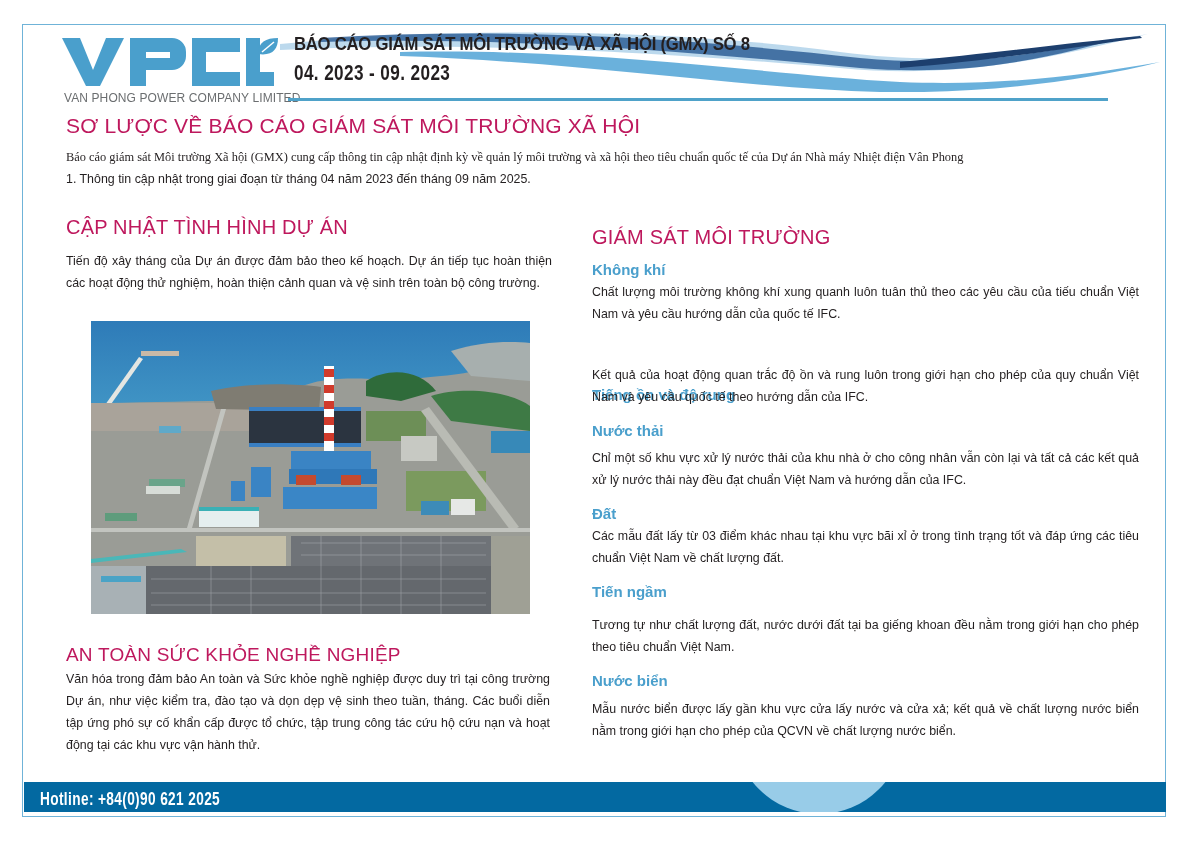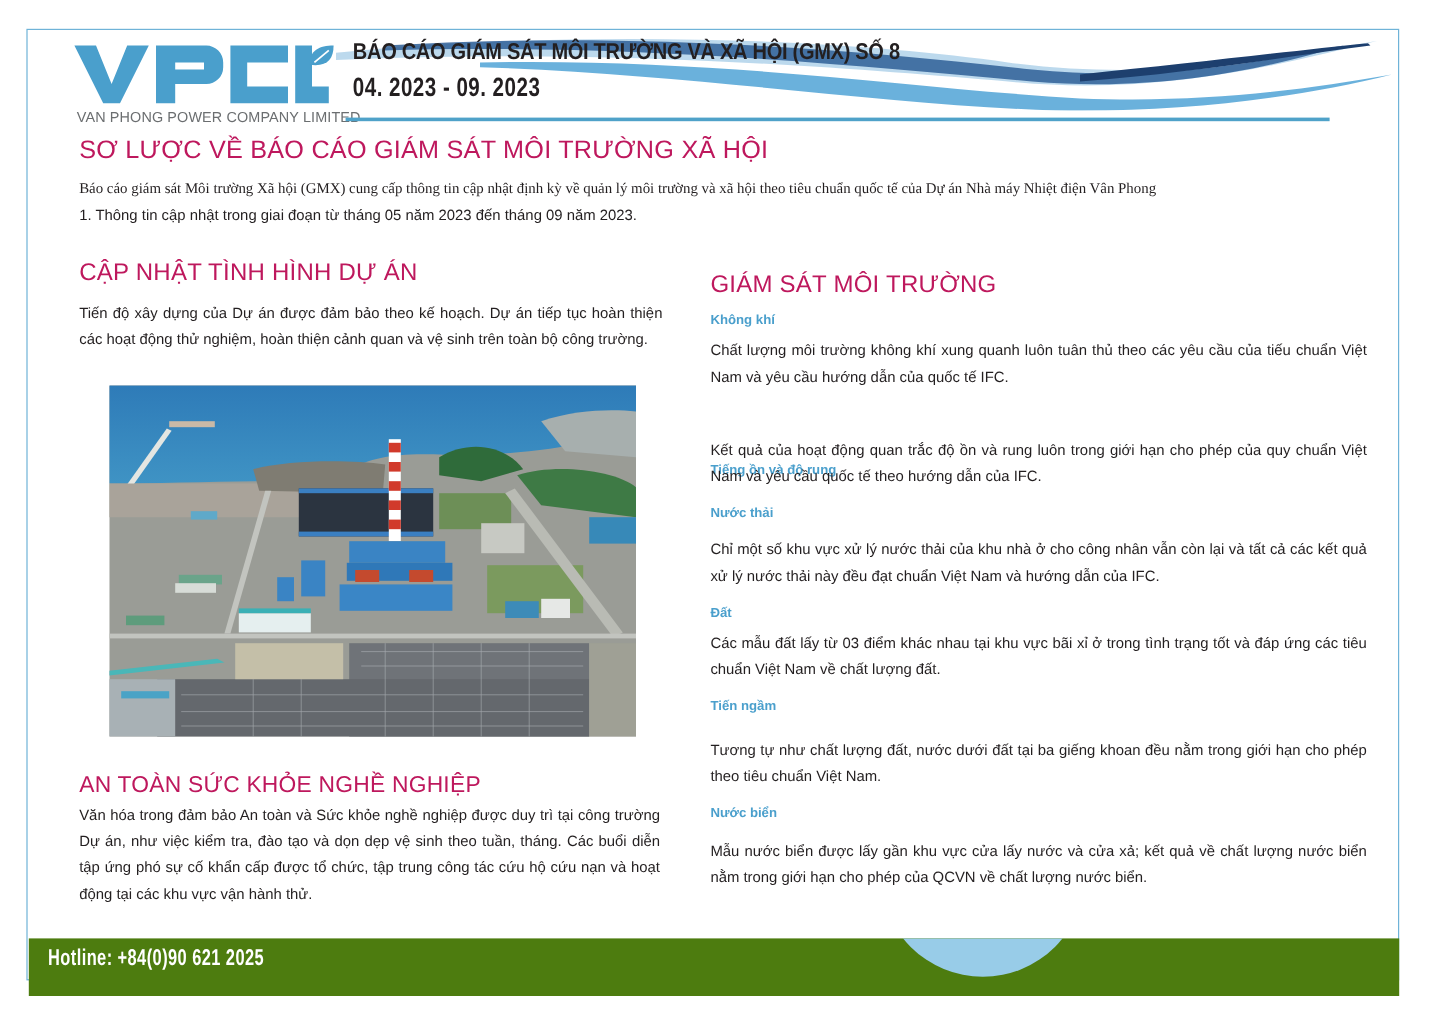--- a/index.html
+++ b/index.html
@@ -28,32 +28,32 @@
     white-space: nowrap; transform: scaleX(0.78); transform-origin: left; letter-spacing: 0.5px;
   }
   .hdr-rule {
     position: absolute; left: 288px; top: 98px; width: 820px; height: 3px; background: #4fa2c9;
   }
   
   .h1 {
     position: absolute; font-weight: normal; color: #be185d; font-size: 21px; white-space: nowrap; letter-spacing: 0.2px;
   }
   .h2 {
-    position: absolute; font-weight: bold; color: #4a9fcc; font-size: 11px; white-space: nowrap;
+    position: absolute; font-weight: bold; color: #4a9fcc; font-size: 15px; white-space: nowrap;
   }
   .p {
     position: absolute; font-size: 12.4px; line-height: 22px; color: #231f20;
   }
   .p.just { text-align: justify; }
   .photo {
     position: absolute; left: 91px; top: 321px; width: 439px; height: 293px; overflow: hidden;
   }
   
   .footer {
-    position: absolute; left: 24px; top: 782px; width: 1142px; height: 48px; background: #4d7c0f; overflow: hidden;
+    position: absolute; left: 24px; top: 782px; width: 1142px; height: 30px; background: #0369a1; overflow: hidden;
   }
   .footer-bump {
     position: absolute; left: 710px; top: -60px; width: 170px; height: 92px;
     background: #98cce8; border-radius: 0 0 90px 90px;
   }
   .hotline {
     position: absolute; left: 16px; top: 6px; color: #ffffff; font-size: 19px; font-weight: bold;
     white-space: nowrap; transform: scaleX(0.72); transform-origin: left; letter-spacing: 0.5px;
   }
 </style>
@@ -84,24 +84,24 @@
   <path d="M40,16 C240,4 420,18 580,36 C700,48 790,24 840,16 C790,30 700,56 580,46 C430,32 240,14 40,20 Z" fill="#2f5f96" opacity="0.85"></path>
   <path d="M120,30 C320,26 480,52 620,60 C720,64 800,54 880,40 C800,60 700,72 600,70 C460,66 300,40 120,34 Z" fill="#5aa8d8" opacity="0.9"></path>
   <path d="M620,40 C720,30 800,20 860,14 L862,16 C800,24 720,38 620,46 Z" fill="#1d3f6e"></path>
 </svg>
 <div class="hdr-title">BÁO CÁO GIÁM SÁT MÔI TRƯỜNG VÀ XÃ HỘI (GMX) SỐ 8</div>
 <div class="hdr-date">04. 2023 - 09. 2023</div>
 <div class="hdr-rule"></div>
 
 <div class="h1" style="left:66px; top:114px; font-size:21px;">SƠ LƯỢC VỀ BÁO CÁO GIÁM SÁT MÔI TRƯỜNG XÃ HỘI</div>
 <div class="p" style="left:66px; top:146px; width:1100px; white-space:nowrap;font-family:Liberation Serif, serif;">Báo cáo giám sát Môi trường Xã hội (GMX) cung cấp thông tin cập nhật định kỳ về quản lý môi trường và xã hội theo tiêu chuẩn quốc tế của Dự án Nhà máy Nhiệt điện Vân Phong</div>
-<div class="p" style="left:66px; top:168px; width:1100px; white-space:nowrap;">1. Thông tin cập nhật trong giai đoạn từ tháng 05 năm 2023 đến tháng 09 năm 2023.</div>
+<div class="p" style="left:66px; top:168px; width:1100px; white-space:nowrap;">1. Thông tin cập nhật trong giai đoạn từ tháng 04 năm 2023 đến tháng 09 năm 2025.</div>
 
 <div class="h1" style="left:66px; top:216px; font-size:20px;">CẬP NHẬT TÌNH HÌNH DỰ ÁN</div>
-<div class="p just" style="left:66px; top:250px; width:486px;">Tiến độ xây dựng của Dự án được đảm bảo theo kế hoạch. Dự án tiếp tục hoàn thiện các hoạt động thử nghiệm, hoàn thiện cảnh quan và vệ sinh trên toàn bộ công trường.</div>
+<div class="p just" style="left:66px; top:250px; width:486px;">Tiến độ xây tháng của Dự án được đảm bảo theo kế hoạch. Dự án tiếp tục hoàn thiện các hoạt động thử nghiệm, hoàn thiện cảnh quan và vệ sinh trên toàn bộ công trường.</div>
 
 <div class="photo" title="Aerial view of Van Phong 1 thermal power plant by the sea">
   <svg width="439" height="293" viewBox="0 0 439 293" preserveAspectRatio="none">
     <defs>
       <linearGradient id="sea" x1="0" y1="0" x2="0" y2="1">
         <stop offset="0" stop-color="#2e7bb8"></stop>
         <stop offset="1" stop-color="#3f93c4"></stop>
       </linearGradient>
     </defs>
     <rect x="0" y="0" width="439" height="293" fill="#9a9c96"></rect>

